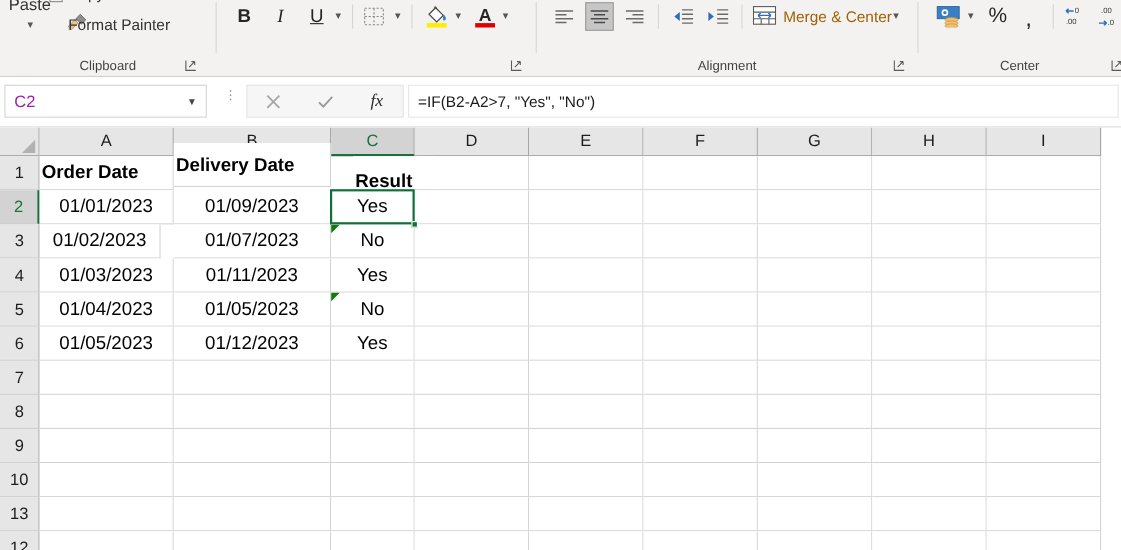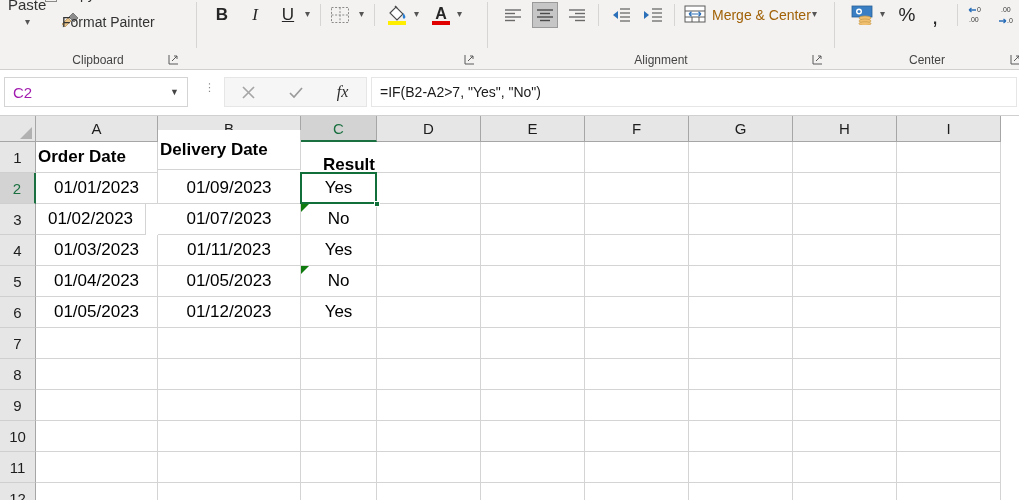--- a/index.html
+++ b/index.html
@@ -416,21 +416,21 @@
       <div class="rowhdr" style="top: 26px; height: 31px;">1</div>
       <div class="rowhdr sel" style="top: 57px; height: 31px;">2</div>
       <div class="rowhdr" style="top: 88px; height: 31px;">3</div>
       <div class="rowhdr" style="top: 119px; height: 31px;">4</div>
       <div class="rowhdr" style="top: 150px; height: 31px;">5</div>
       <div class="rowhdr" style="top: 181px; height: 31px;">6</div>
       <div class="rowhdr" style="top: 212px; height: 31px;">7</div>
       <div class="rowhdr" style="top: 243px; height: 31px;">8</div>
       <div class="rowhdr" style="top: 274px; height: 31px;">9</div>
       <div class="rowhdr" style="top: 305px; height: 31px;">10</div>
-      <div class="rowhdr" style="top: 336px; height: 31px;">11</div>
+      <div class="rowhdr" style="top: 336px; height: 31px;">13</div>
       <div class="rowhdr" style="top: 367px; height: 31px;">12</div>
       <div class="cell c-left bold" style="left: 36px; top: 26px; width: 122px; height: 31px;">
         <span>Order Date</span>
       </div>
       <div class="cell c-left bold" style="left: 158px; top: 14px; width: 143px; height: 40px;">
         <span>Delivery Date</span>
       </div>
       <div class="cell c-left bold" style="left: 301px; top: 26px; width: 76px; height: 47px; margin-left: 20px;">
         <span>Result</span>
       </div>

